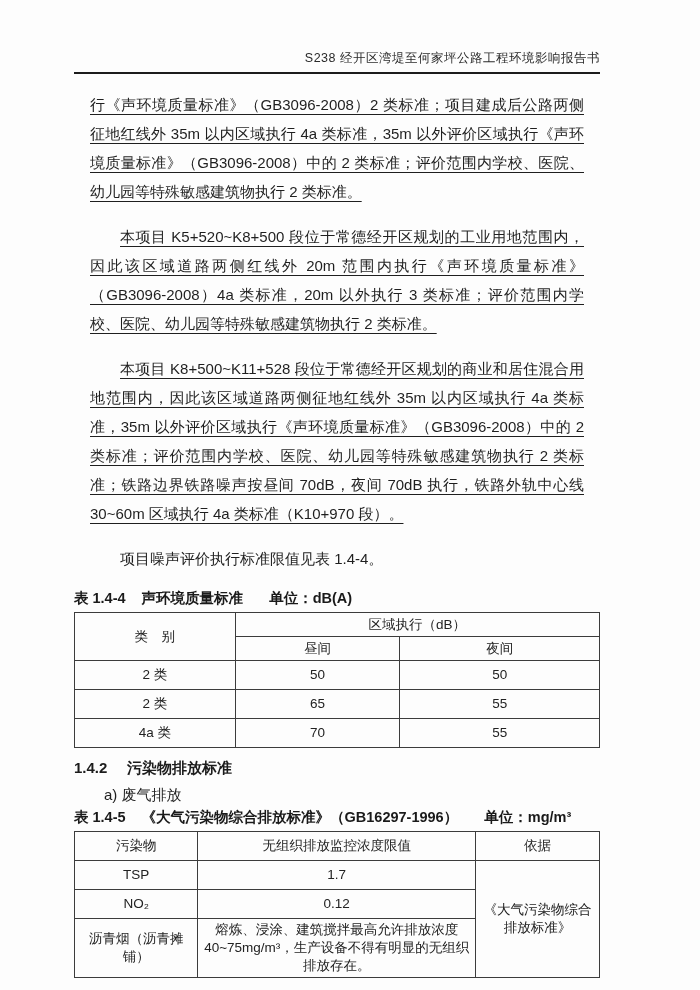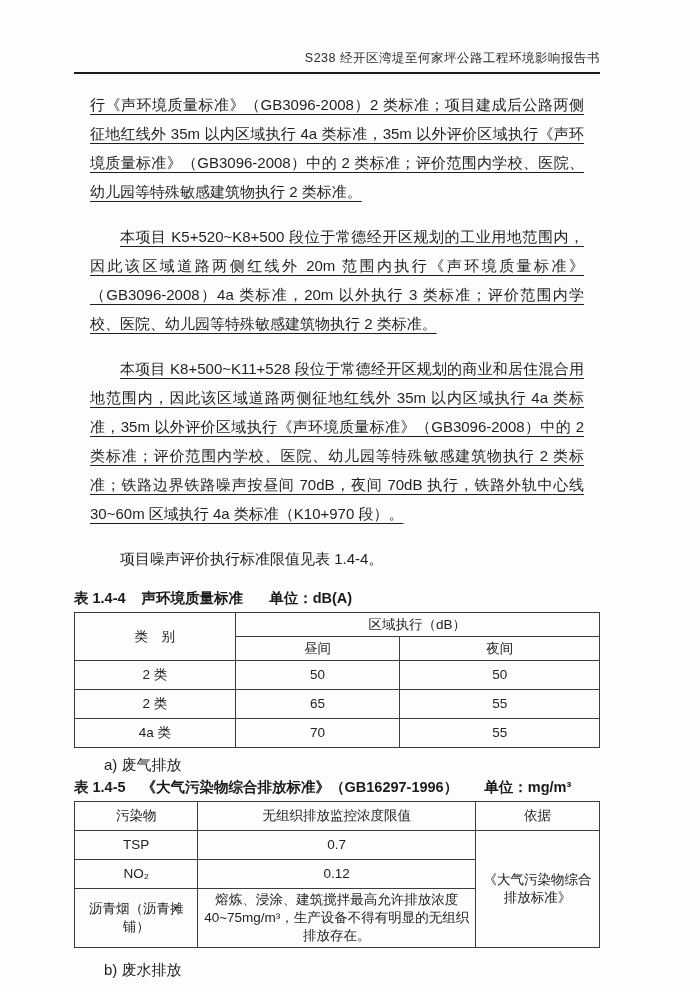--- a/index.html
+++ b/index.html
@@ -113,20 +113,23 @@
         <td class="h-data">55</td>
       </tr>
       <tr>
         <td class="h-data">4a 类</td>
         <td class="h-data">70</td>
         <td class="h-data">55</td>
       </tr>
     </tbody>
   </table>
 
+  <div class="sec-heading">
+    <span class="sec-num">1.4.2</span><span>污染物排放标准</span>
+  </div>
 
   <div class="sub-item">a) 废气排放</div>
 
 
   <div class="tbl-caption">
     <span class="cap-label">表 1.4-5</span><span>《大气污染物综合排放标准》（GB16297-1996）</span><span class="cap-unit">单位：mg/m³</span>
   </div>
 
   <table class="doc">
     <colgroup>
@@ -135,21 +138,21 @@
         <col style="width:23.6%">
       </colgroup>
     <tbody>
       <tr>
         <td class="h-data">污染物</td>
         <td class="h-data">无组织排放监控浓度限值</td>
         <td class="h-data">依据</td>
       </tr>
       <tr>
         <td class="h-data">TSP</td>
-        <td class="h-data">0.7</td>
+        <td class="h-data">1.7</td>
         <td rowspan="3">《大气污染物综合排放标准》</td>
       </tr>
       <tr>
         <td class="h-data">NO₂</td>
         <td class="h-data">0.12</td>
       </tr>
       <tr>
         <td class="h-tall">沥青烟（沥青摊铺）</td>
         <td class="h-tall">熔炼、浸涂、建筑搅拌最高允许排放浓度 40~75mg/m³，生产设备不得有明显的无组织排放存在。</td>
       </tr>

